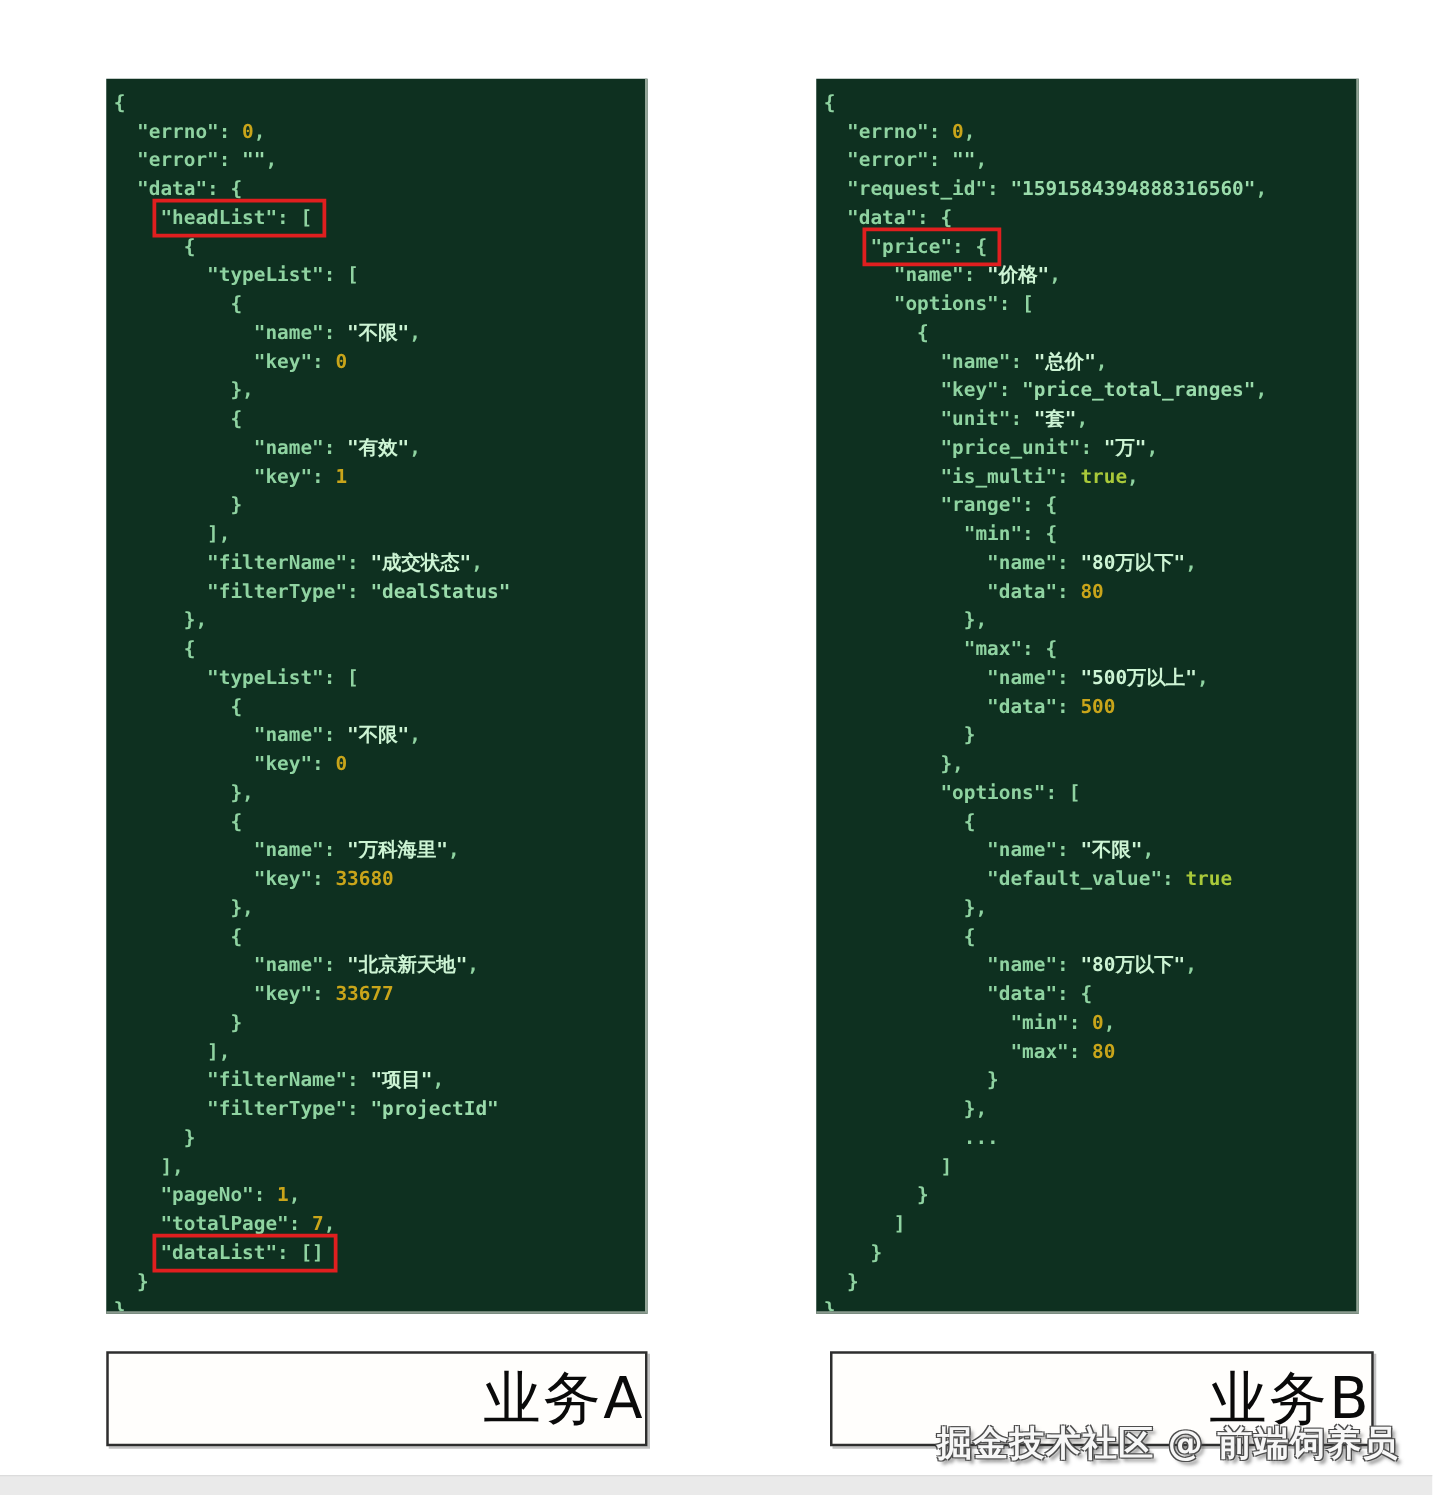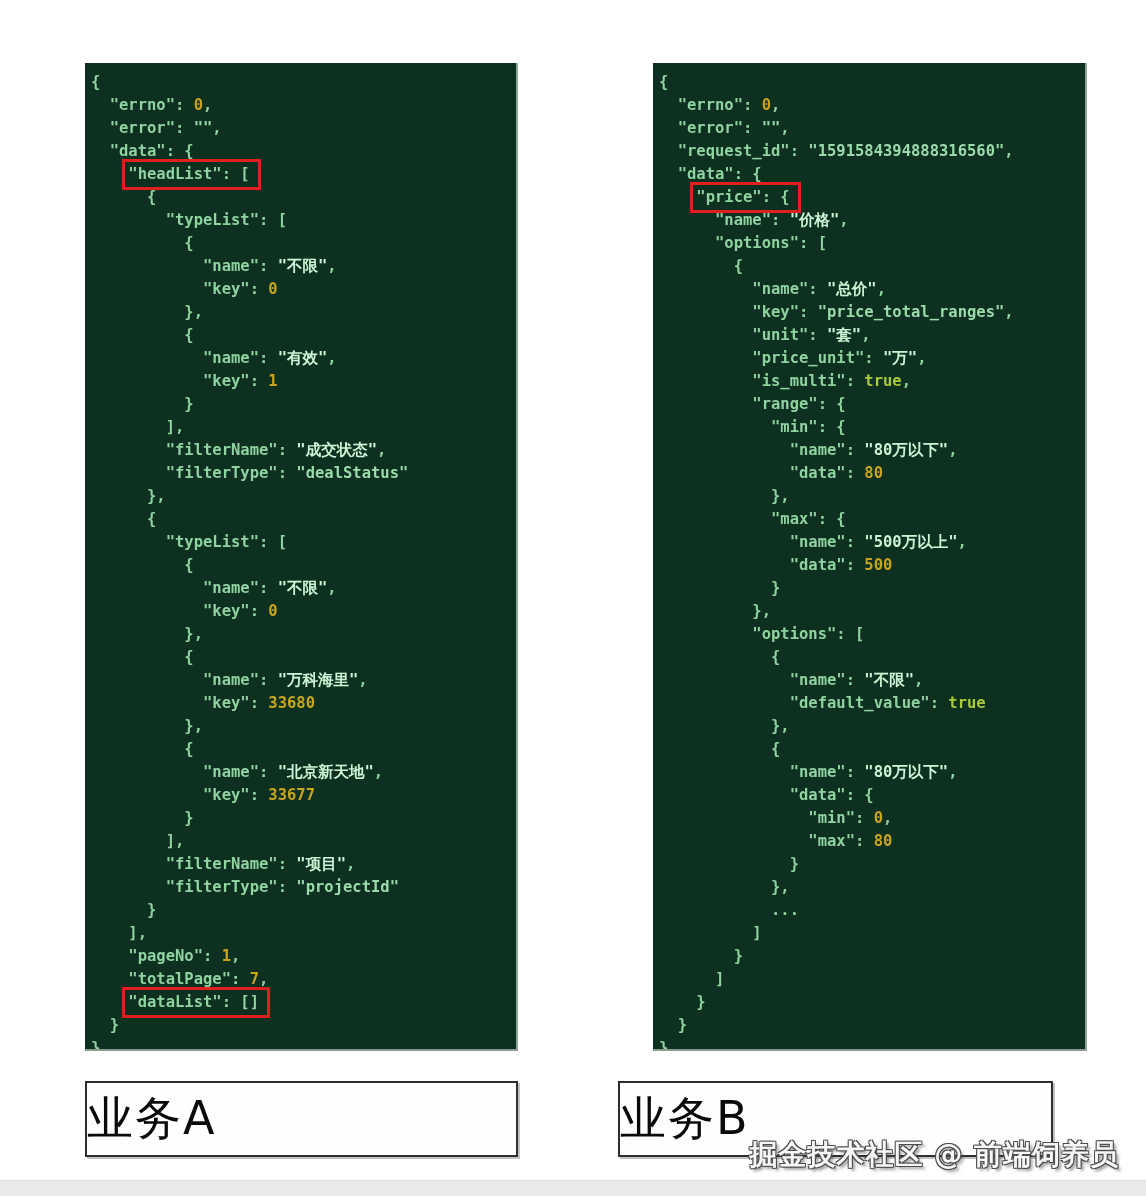--- a/index.html
+++ b/index.html
@@ -27,24 +27,24 @@
   .sv{color:var(--sv);}      
   .cj{color:var(--cjk);}     
   .n{color:var(--num);}      
   .b{color:var(--bool);}     
   .p{color:var(--key);}      
   .hl{border:3px solid var(--red);padding:3px 8px 4px 3px;margin-left:-6px;}
   .label-box{
     position:absolute;top:1081px;height:76px;box-sizing:border-box;
     background:#fffefc;border:2px solid #2e2e2e;
     box-shadow:2px 2px 0 rgba(120,120,120,.45);
-    display:flex;align-items:center;justify-content:flex-start;
+    display:flex;align-items:center;justify-content:flex-end;
   }
   .label-box.a{left:85px;width:433px;}
-  .label-box.b{left:618px;width:435px;}
+  .label-box.b{left:664px;width:435px;}
   .label-text{font-size:46px;color:#0a0a0a;letter-spacing:2px;}
   .watermark{
     position:absolute;top:1136px;right:27px;
     font-size:28px;font-weight:bold;letter-spacing:1px;
     color:#f7f7f7;
     text-shadow:-1px -1px 0 #4d4d4d,1px -1px 0 #4d4d4d,
                 -1px 1px 0 #4d4d4d,1px 1px 0 #4d4d4d,
                  3px 3px 3px rgba(70,70,70,.55);
     white-space:nowrap;
   }

